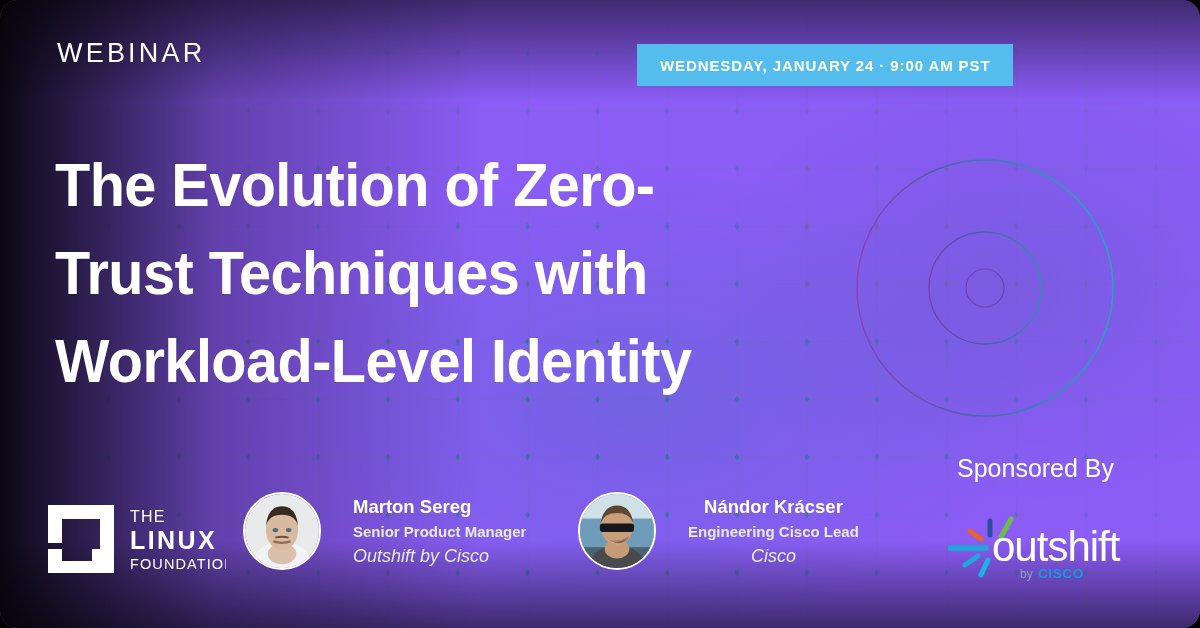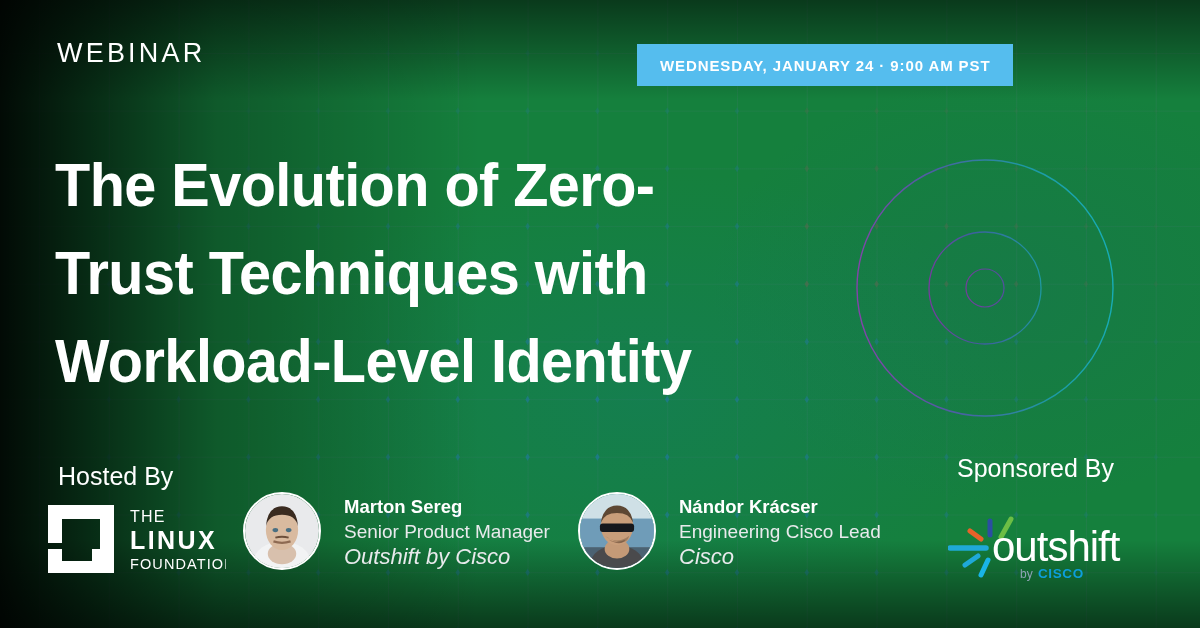--- a/index.html
+++ b/index.html
@@ -5,22 +5,23 @@
   * { margin:0; padding:0; box-sizing:border-box; }
   html, body {
     width:1200px; height:628px;
     background:#000000;
     font-family:"Liberation Sans", sans-serif;
     overflow:hidden;
   }
   #stage {
     position:relative;
     width:1200px; height:628px;
-    background:#15803d;
+    background:#8b5cf6;
     overflow:hidden;
+    border-radius:18px;
   }
 
   
   .grid-lines {
     position:absolute; inset:0;
     background-image:
       linear-gradient(to right, rgba(90,120,130,0.16) 1px, transparent 1px),
       linear-gradient(to bottom, rgba(90,120,130,0.13) 1px, transparent 1px);
     background-size:69.8px 57.7px;
     background-position:39px 53px;
@@ -78,39 +79,39 @@
   
   .hosted-label {
     position:absolute; left:58px; top:462px;
     font-size:25px; font-weight:400; color:#ffffff;
   }
   .lf-logo { position:absolute; left:46px; top:503px; width:180px; height:72px; }
 
   
   .speaker { position:absolute; display:flex; align-items:center; }
   .speaker-1 { left:243px; top:492px; }
-  .speaker-2 { left:578px; top:492px; }
+  .speaker-2 { left:578px; top:492px;text-align:center; }
   .avatar {
     width:78px; height:78px; border-radius:50%;
     overflow:hidden; flex:0 0 auto;
     border:2.5px solid #ffffff;
     position:relative;
   }
   .avatar-inner { position:absolute; inset:0; }
-  .sp-text { margin-left:23px; }
+  .sp-text { margin-left:32px; }
   .sp-name {
     color:#ffffff; font-size:18.5px; font-weight:700;
     line-height:25px; white-space:nowrap;
   }
   .sp-role {
-    color:#e8eaec; font-size:19px; font-weight:400;
+    color:#e8eaec; font-size:15px; font-weight:700;
     line-height:25px; white-space:nowrap;
   }
   .sp-org {
-    color:#e8eaec; font-size:22px; font-weight:400;
+    color:#e8eaec; font-size:18px; font-weight:400;
     font-style:italic; line-height:25px; white-space:nowrap;
   }
 
   
   .sponsored-label {
     position:absolute; left:957px; top:454px;
     font-size:25px; font-weight:400; color:#ffffff;
   }
   .outshift-logo { position:absolute; left:948px; top:505px; width:180px; height:78px; }
 </style>
@@ -338,21 +339,20 @@
 
   <div class="webinar-label">WEBINAR</div>
   <div class="date-badge">WEDNESDAY, JANUARY 24 · 9:00 AM PST</div>
 
   <h1 class="title">
     <span class="ln">The Evolution of Zero-</span>
     <span class="ln">Trust Techniques with</span>
     <span class="ln">Workload-Level Identity</span>
   </h1>
 
-  <div class="hosted-label">Hosted By</div>
   <svg class="lf-logo" viewBox="0 0 180 72">
 
     <g fill="#ffffff">
       <path d="M2 2 H68 V16 H16 V40 H2 Z"></path>
       <path d="M2 46 H16 V58 H46 V46 H60 V70 H2 Z"></path>
       <path d="M56 2 H68 V70 H56 V16 H44 V2 Z" opacity="0"></path>
       <path d="M56 2 H68 V70 H54 V16 H56 Z"></path>
     </g>
     <text x="84" y="19" fill="#ffffff" font-family="'Liberation Sans',sans-serif" font-size="16" font-weight="400" letter-spacing="1.2">THE</text>
     <text x="84" y="46" fill="#ffffff" font-family="'Liberation Sans',sans-serif" font-size="25" font-weight="700" letter-spacing="2.4">LINUX</text>

